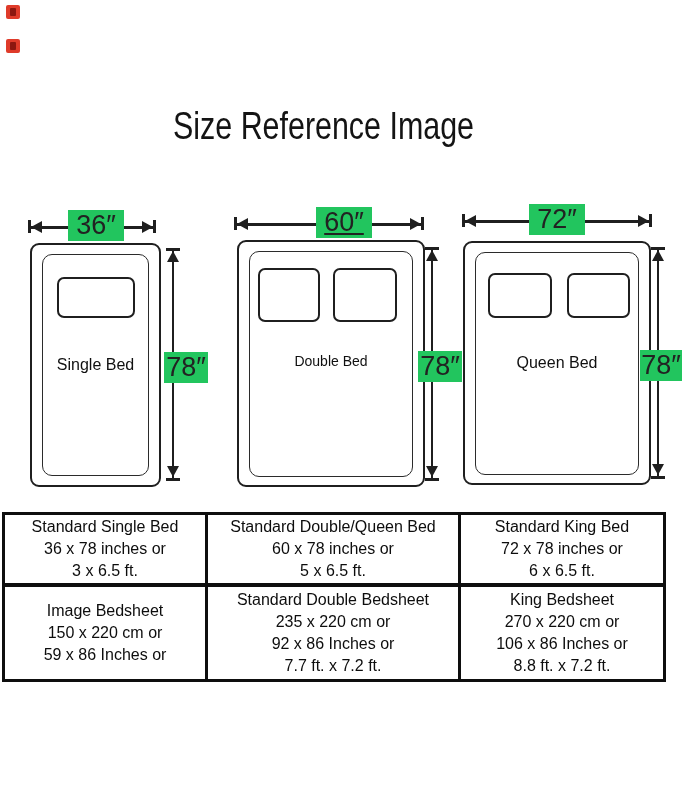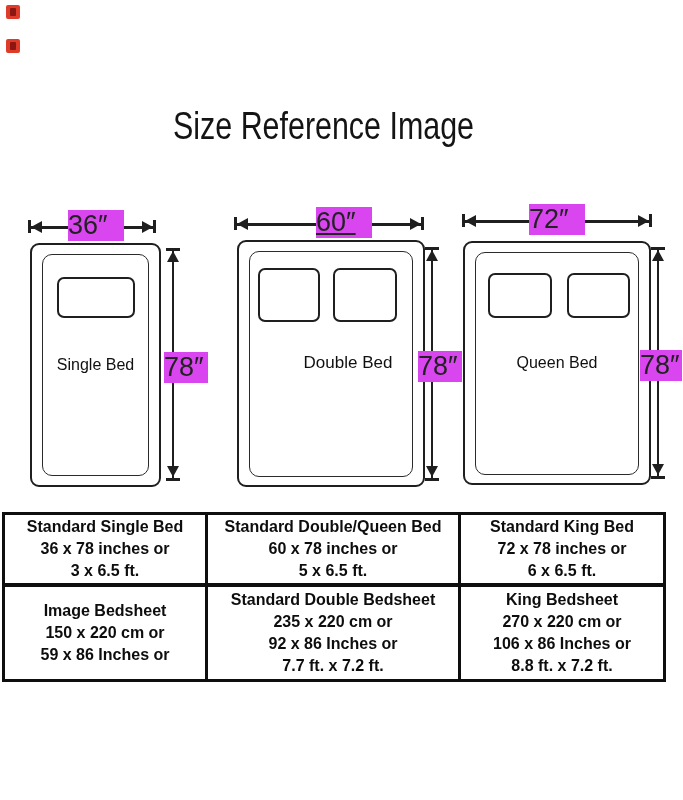--- a/index.html
+++ b/index.html
@@ -15,31 +15,31 @@
   
   .hline{position:absolute;height:2.5px;background:#1f1f1f;}
   .vline{position:absolute;width:2.5px;background:#1f1f1f;}
   .endbar-v{position:absolute;width:2.5px;height:13px;background:#1f1f1f;}
   .endbar-h{position:absolute;width:14px;height:2.5px;background:#1f1f1f;}
   .ah{position:absolute;width:0;height:0;}
   .ah.left {border-top:6px solid transparent;border-bottom:6px solid transparent;border-right:11px solid #1f1f1f;}
   .ah.right{border-top:6px solid transparent;border-bottom:6px solid transparent;border-left:11px solid #1f1f1f;}
   .ah.up   {border-left:6px solid transparent;border-right:6px solid transparent;border-bottom:11px solid #1f1f1f;}
   .ah.down {border-left:6px solid transparent;border-right:6px solid transparent;border-top:11px solid #1f1f1f;}
-  .dim{position:absolute;font-size:27px;line-height:1.15;color:#222;
-       background:#d946ef;white-space:nowrap;}
+  .dim{position:absolute;text-align:center;font-size:27px;line-height:1.15;color:#222;
+       background:#22c55e;white-space:nowrap;}
   .bed-outer{position:absolute;border:2.5px solid #1f1f1f;border-radius:9px;background:#ffffff;box-sizing:border-box;}
   .bed-inner{position:absolute;border:1.6px solid #2b2b2b;border-radius:10px;background:#ffffff;box-sizing:border-box;}
   .pillow{position:absolute;border:2px solid #1f1f1f;border-radius:7px;background:#ffffff;box-sizing:border-box;}
   .bedname{position:absolute;text-align:center;font-weight:normal;color:#101010;white-space:nowrap;}
   
   .size-table{position:absolute;left:2px;top:512px;width:658px;border:3px solid #0e0e0e;
               display:grid;grid-template-columns:203px 253px 202px;grid-template-rows:72px 92px;background:#fff;}
   .cell{box-sizing:border-box;display:flex;flex-direction:column;justify-content:center;align-items:center;
-        font-size:16px;font-weight:bold;color:#0d0d0d;text-align:center;}
+        font-size:16px;font-weight:normal;color:#0d0d0d;text-align:center;}
   .cell.c1,.cell.c2{border-right:3px solid #0e0e0e;}
   .cell.r1{border-bottom:4px solid #0e0e0e;line-height:22px;}
   .cell.r2{line-height:22px;}
 </style>
 </head>
 <body>
 
 <div class="canvas">
 
   <div class="marker" style="top:5px;background:#df3b2a;">
@@ -79,21 +79,21 @@
     <div class="endbar-v" style="left:421px;top:217px;"></div>
     <div class="hline" style="left:236px;top:223px;width:186px;"></div>
     <div class="ah left" style="left:237px;top:218px;"></div>
     <div class="ah right" style="left:410px;top:218px;"></div>
     <div class="dim" style="left:316px;top:207px;width:56px;text-decoration:underline;">60″</div>
 
     <div class="bed-outer" style="left:237px;top:240px;width:188px;height:247px;"></div>
     <div class="bed-inner" style="left:249px;top:251px;width:164px;height:226px;"></div>
     <div class="pillow" style="left:258px;top:268px;width:62px;height:54px;"></div>
     <div class="pillow" style="left:333px;top:268px;width:64px;height:54px;"></div>
-    <div class="bedname" style="left:249px;top:353px;width:164px;font-size:17px;padding-left:17px;">Double Bed</div>
+    <div class="bedname" style="left:249px;top:353px;width:164px;font-size:14px;">Double Bed</div>
 
     <div class="endbar-h" style="left:425px;top:247px;"></div>
     <div class="endbar-h" style="left:425px;top:478px;"></div>
     <div class="vline" style="left:430.5px;top:249px;height:229px;"></div>
     <div class="ah up" style="left:426px;top:250px;"></div>
     <div class="ah down" style="left:426px;top:466px;"></div>
     <div class="dim" style="left:418px;top:351px;width:44px;">78″</div>
   </div>
 
   <div>

